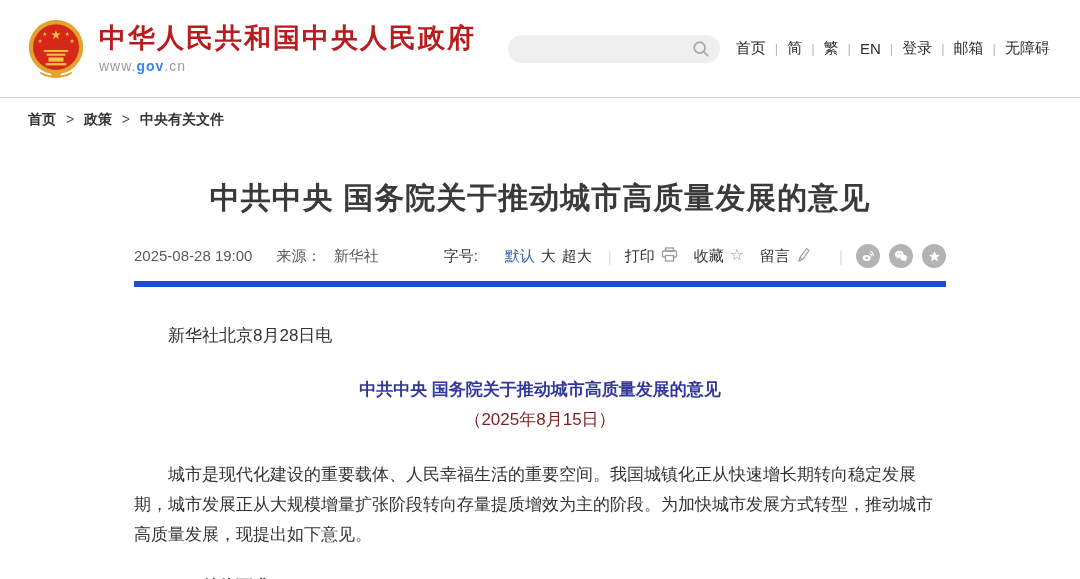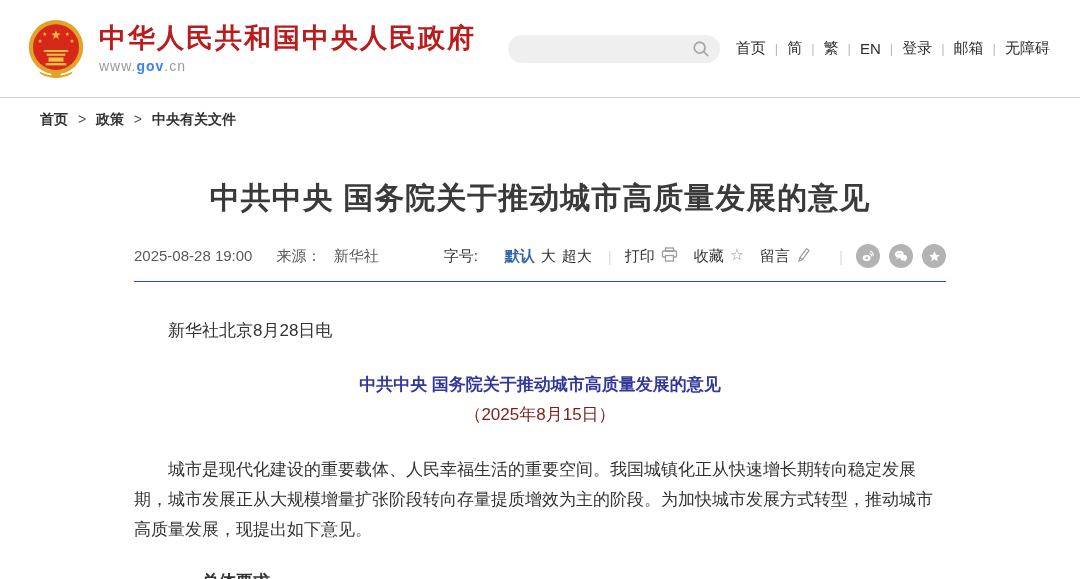--- a/index.html
+++ b/index.html
@@ -40,43 +40,43 @@
   }
   .search-icon {
     position:absolute; right:10px; top:5px; width:18px; height:18px; cursor:pointer;
   }
   .top-nav { display:flex; align-items:center; font-size:15px; color:#2b2b2b; white-space:nowrap; }
   .top-nav a { color:#2b2b2b; text-decoration:none; cursor:pointer; }
   .top-nav .sep { color:#b9b9b9; margin:0 9px; font-size:13px; }
 
   
   .breadcrumb {
-    padding:13px 28px 9px 40px; font-size:14px; color:#333;
+    padding:13px 28px 9px 28px; font-size:14px; color:#333;
   }
   .breadcrumb a { color:#333; font-weight:bold; text-decoration:none; cursor:pointer; }
   .breadcrumb .crumb-current { color:#333; font-weight:bold; }
   .breadcrumb .bsep { color:#555; margin:0 6px; font-weight:normal; }
 
   
   .main-wrap { width:812px; margin:0 auto; }
   .page-title {
     text-align:center; font-size:30px; font-weight:bold; color:#3a3a3a;
     letter-spacing:1px; margin:40px 0 0 0; line-height:40px;
   }
   .meta-row {
     display:flex; justify-content:space-between; align-items:center;
-    margin-top:26px; padding-bottom:13px; border-bottom:1px solid #1d4ed8;
+    margin-top:26px; padding-bottom:13px; border-bottom:6px solid #1d4ed8;
     font-size:15px; color:#595959; white-space:nowrap;
   }
   .meta-left .src-label { margin-left:20px; }
   .meta-left .src-value { margin-left:8px; }
   .meta-right { display:flex; align-items:center; color:#333; }
   .fs-label { margin-right:24px; }
   .fs-opt { cursor:pointer; margin:0 3px; }
-  .fs-opt.selected { color:#2e66a8; font-weight:bold; }
+  .fs-opt.selected { color:#2e66a8; font-weight:normal; }
   .pipe { color:#dcdcdc; margin:0 13px; }
   .tool { display:inline-flex; gap:6px; cursor:pointer; margin-right:16px; }
   .tool:last-of-type { margin-right:0; }
   .tool .glyph { color:#9b9b9b; font-size:16px; line-height:1; }
   .share-group { display:inline-flex; align-items:center; gap:9px; }
   .share-circle {
     width:24px; height:24px; border-radius:50%; background:#b3b3b3;
     display:inline-flex; align-items:center; justify-content:center; cursor:pointer;
   }
 

